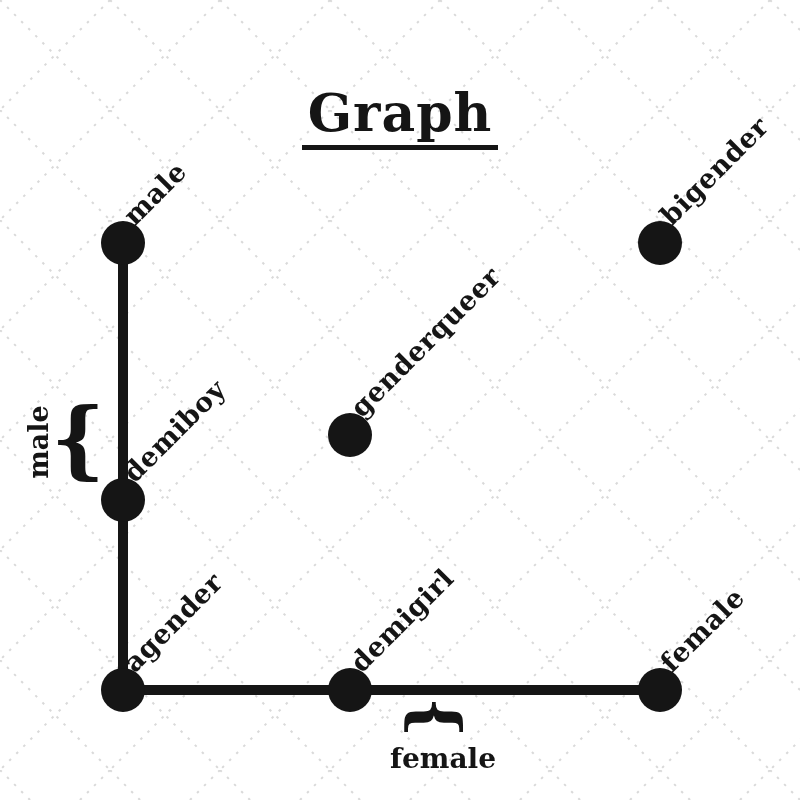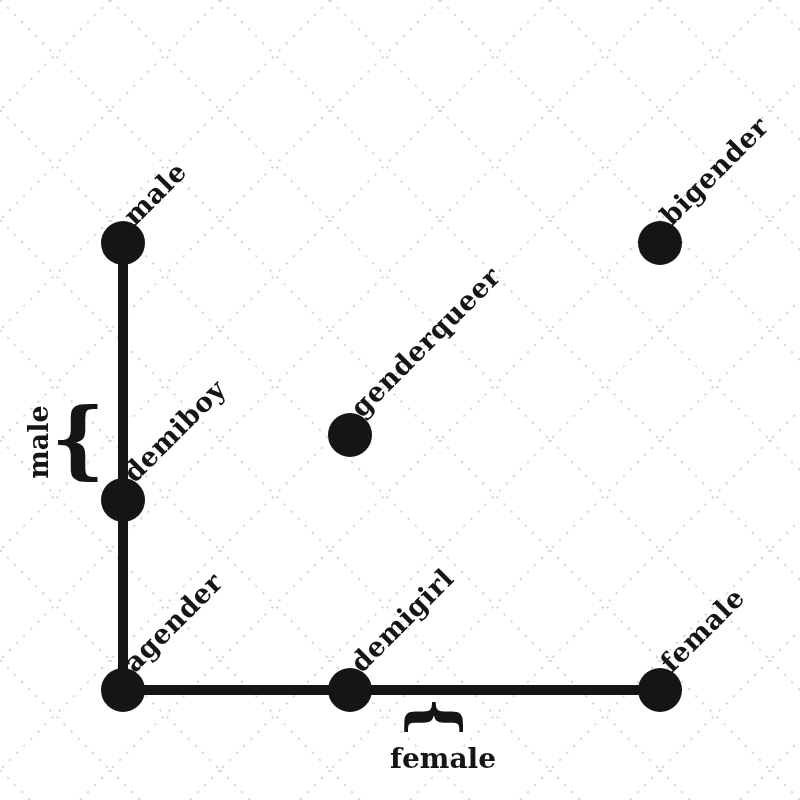--- a/index.html
+++ b/index.html
@@ -127,20 +127,23 @@
 
   <svg class="backdrop" width="800" height="800" aria-hidden="true">
     <defs>
       <pattern id="lattice" width="110" height="110" patternUnits="userSpaceOnUse">
         <path d="M0 0 L110 110 M110 0 L0 110" stroke="#d9d9d9" stroke-width="2" stroke-dasharray="2.5 7.5" fill="none"></path>
       </pattern>
     </defs>
     <rect width="800" height="800" fill="url(#lattice)"></rect>
   </svg>
 
+  <div class="page-title-wrap">
+    <span class="page-title">Graph</span>
+  </div>
 
   <div class="edge v" style="left:118px; top:243px; height:447px;"></div>
   <div class="edge h" style="left:118px; top:685px; width:542px;"></div>
 
   <div class="node" style="left:123px; top:243px;">
     <span class="dot"></span>
     <span class="node-label">male</span>
   </div>
 
   <div class="node" style="left:660px; top:243px;">

